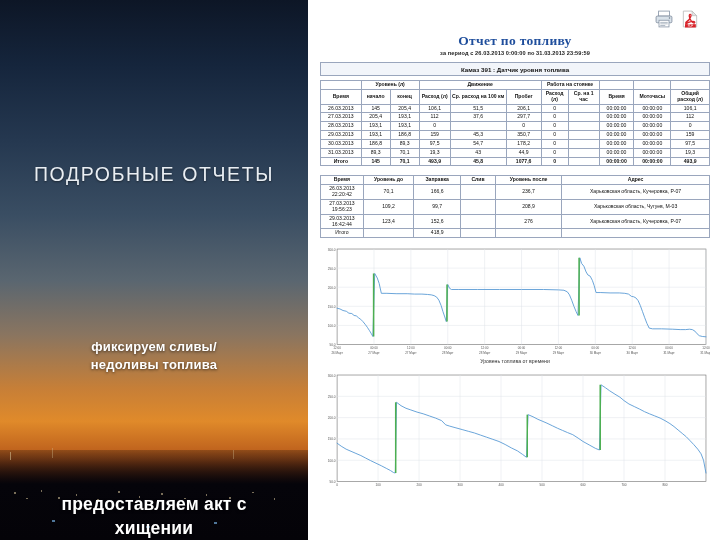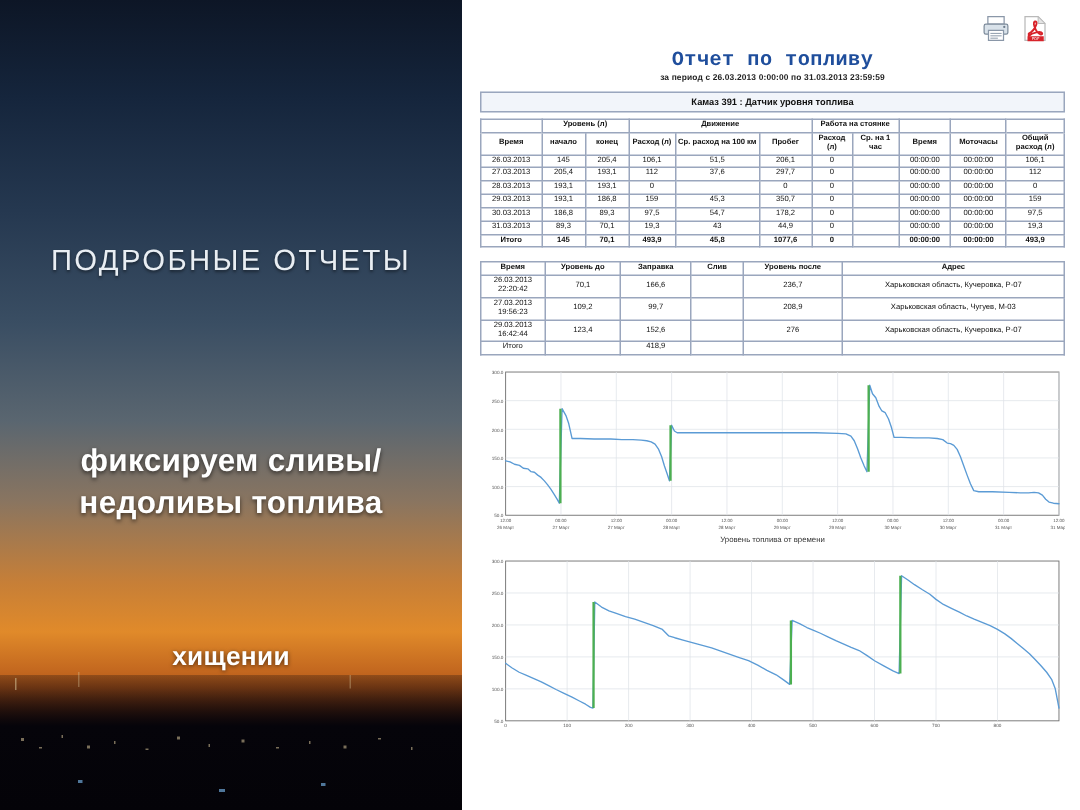--- a/index.html
+++ b/index.html
@@ -36,38 +36,38 @@
   #skyline {
     position: absolute; left: 0; right: 0; bottom: 0; height: 90px;
     background: linear-gradient(to bottom, rgba(6,5,10,0.25) 0%, #05040a 38%, #040308 100%);
   }
   .speck { position: absolute; background: #d8c69a; opacity: .55; }
   .speck.blue { background: #6fa8d8; opacity: .7; }
 
   #promo-inner {
     position: relative; z-index: 5;
     width: 100%; height: 100%;
-    display: flex; flex-direction: column; justify-content: flex-start;
+    display: flex; flex-direction: column; justify-content: space-between;
     align-items: center;
     padding: 0 18px;
     gap: 44px;
   }
   #promo-title {
     margin-top: 162px;
     font-size: 19.5px;
     letter-spacing: 1.6px;
     line-height: 1.33;
     color: #e9eef3;
     text-align: center;
     font-weight: 400;
     text-shadow: 0 1px 2px rgba(0,0,0,.45);
   }
   #promo-line-1 {
     margin-top: 62px;
-    font-size: 21px;
+    font-size: 13px;
     font-weight: 700;
     color: #ffffff;
     text-align: center;
     line-height: 1.33;
     letter-spacing: .2px;
     text-shadow: 0 1px 3px rgba(0,0,0,.6);
   }
   #promo-line-2 {
     margin-top: 32px;
     font-size: 17.5px;
@@ -89,21 +89,21 @@
     overflow: hidden;
   }
   #report-toolbar {
     display: flex; justify-content: flex-end; align-items: center;
     gap: 6px; height: 26px; padding-right: 10px;
   }
   .tool-icon { width: 20px; height: 20px; display: block; cursor: pointer; }
 
   #report-title {
     text-align: center;
-    font-family: Liberation Mono, monospace;
+    font-family: Liberation Serif, serif;
     font-size: 13.5px;
     font-weight: 700;
     color: #1f4e9c;
     letter-spacing: .3px;
     margin-top: 1px;
   }
   #report-subtitle {
     text-align: center;
     font-size: 5.6px;
     font-weight: 700;
@@ -197,20 +197,21 @@
       <div id="promo-title">
         <div>ПОДРОБНЫЕ ОТЧЕТЫ</div>
       </div>
 
       <div id="promo-line-1">
         <div>фиксируем сливы/</div>
         <div>недоливы топлива</div>
       </div>
 
       <div id="promo-line-2">
+        <div>предоставляем акт с</div>
         <div>хищении</div>
       </div>
     </div>
   </div>
 
   <div id="report">
 
     <div id="report-toolbar">
       <svg class="tool-icon" viewBox="0 0 24 24">
         <rect x="5.5" y="2.5" width="13" height="6" fill="#fff" stroke="#8a97a8" stroke-width="1"></rect>

